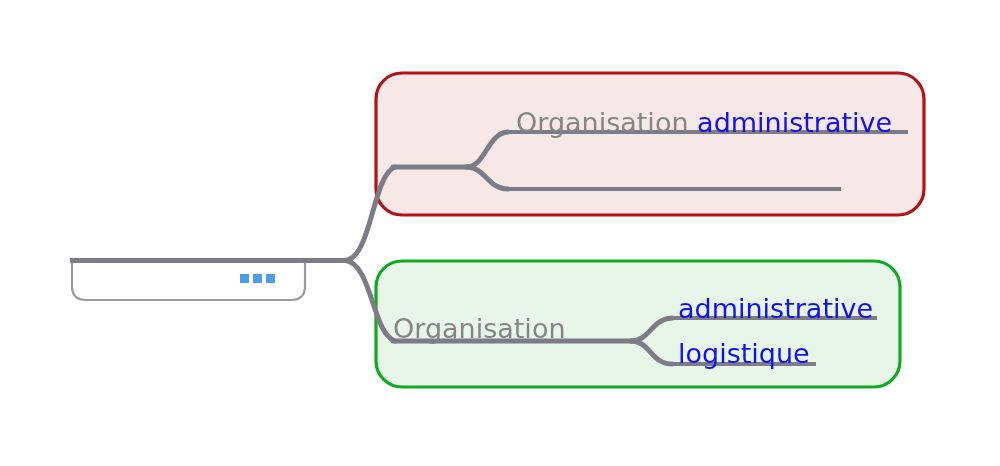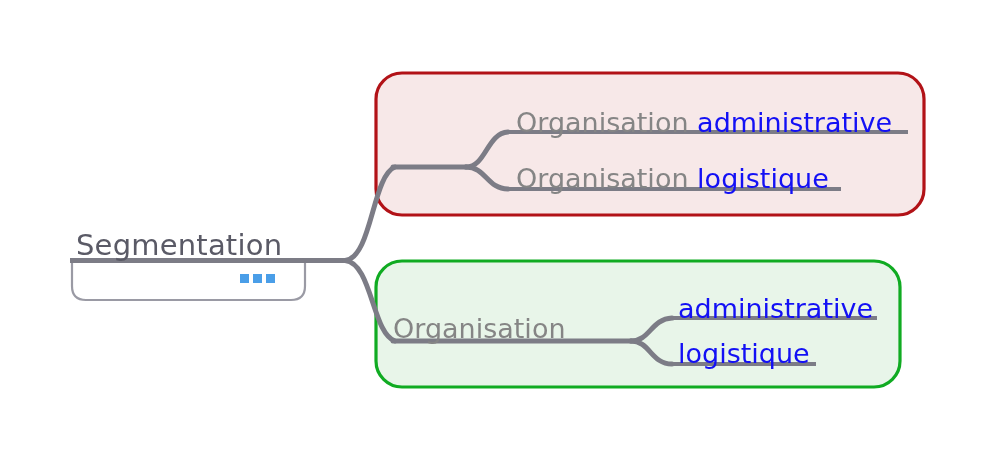--- a/index.html
+++ b/index.html
@@ -96,35 +96,31 @@
     <path d="M 393 341 L 631 341" fill="none" stroke="#7c7c86" stroke-width="5" stroke-linecap="round"></path>
 
     <path d="M 631 341 C 650 341 651 319 672 318" fill="none" stroke="#7c7c86" stroke-width="5" stroke-linecap="round"></path>
 
     <path d="M 631 341 C 650 341 651 364 672 364" fill="none" stroke="#7c7c86" stroke-width="5" stroke-linecap="round"></path>
 
     <line x1="670" y1="318" x2="877" y2="318" stroke="#7c7c86" stroke-width="4"></line>
     <line x1="670" y1="364" x2="816" y2="364" stroke="#7c7c86" stroke-width="4"></line>
   </svg>
 
-  <div class="node-text" id="root-title">Segmentation</div>
 
   <div style="position:absolute; left:240px; top:274px; width:34px; height:12px;">
     <span class="dot" style="left:0px; top:0px;"></span>
     <span class="dot" style="left:13px; top:0px;"></span>
     <span class="dot" style="left:26px; top:0px;"></span>
   </div>
 
   <div class="node-text leaf" id="pink-leaf-1">
     <span class="gray-word">Organisation</span><span> </span><span class="blue-word">administrative</span>
   </div>
 
-  <div class="node-text leaf" id="pink-leaf-2">
-    <span class="gray-word">Organisation</span><span> </span><span class="blue-word">logistique</span>
-  </div>
 
   <div class="node-text" id="green-parent">Organisation</div>
 
   <div class="node-text leaf" id="green-leaf-1">
     <span class="blue-word">administrative</span>
   </div>
 
   <div class="node-text leaf" id="green-leaf-2">
     <span class="blue-word">logistique</span>
   </div>

